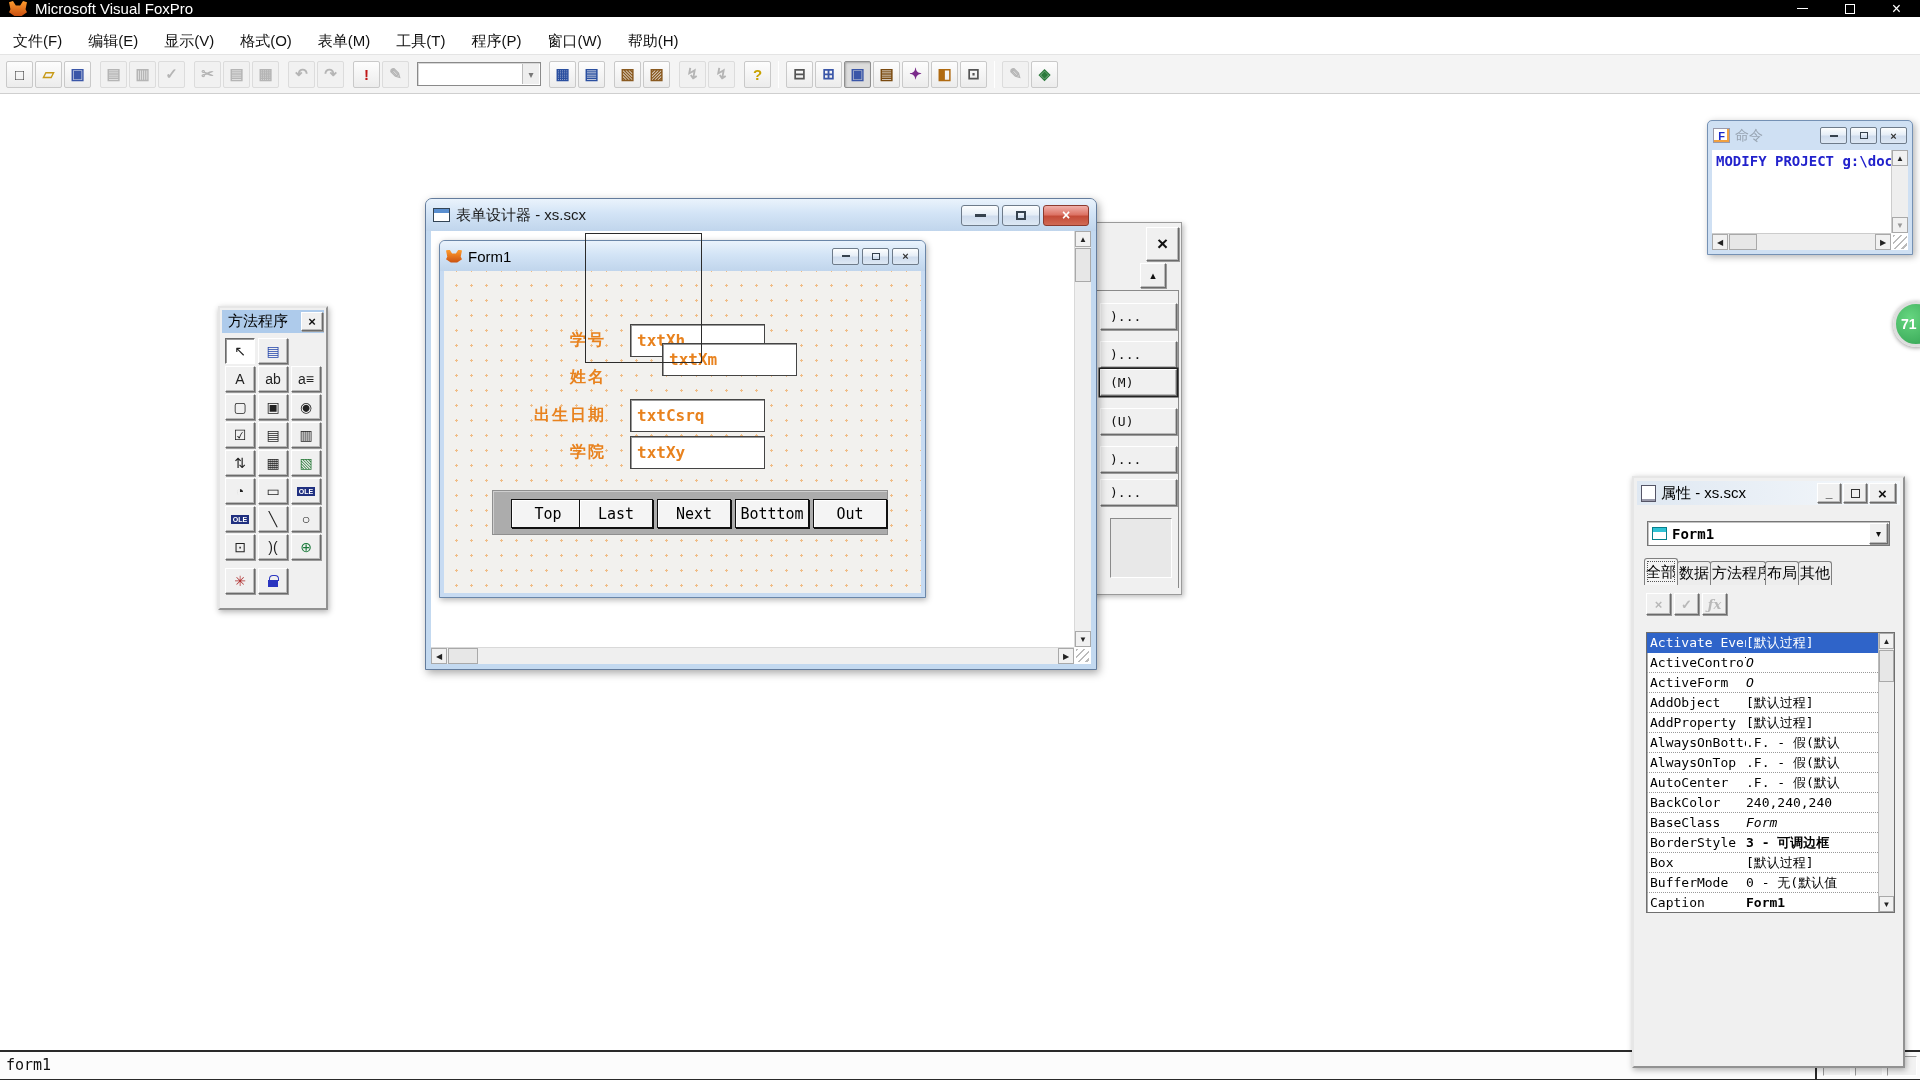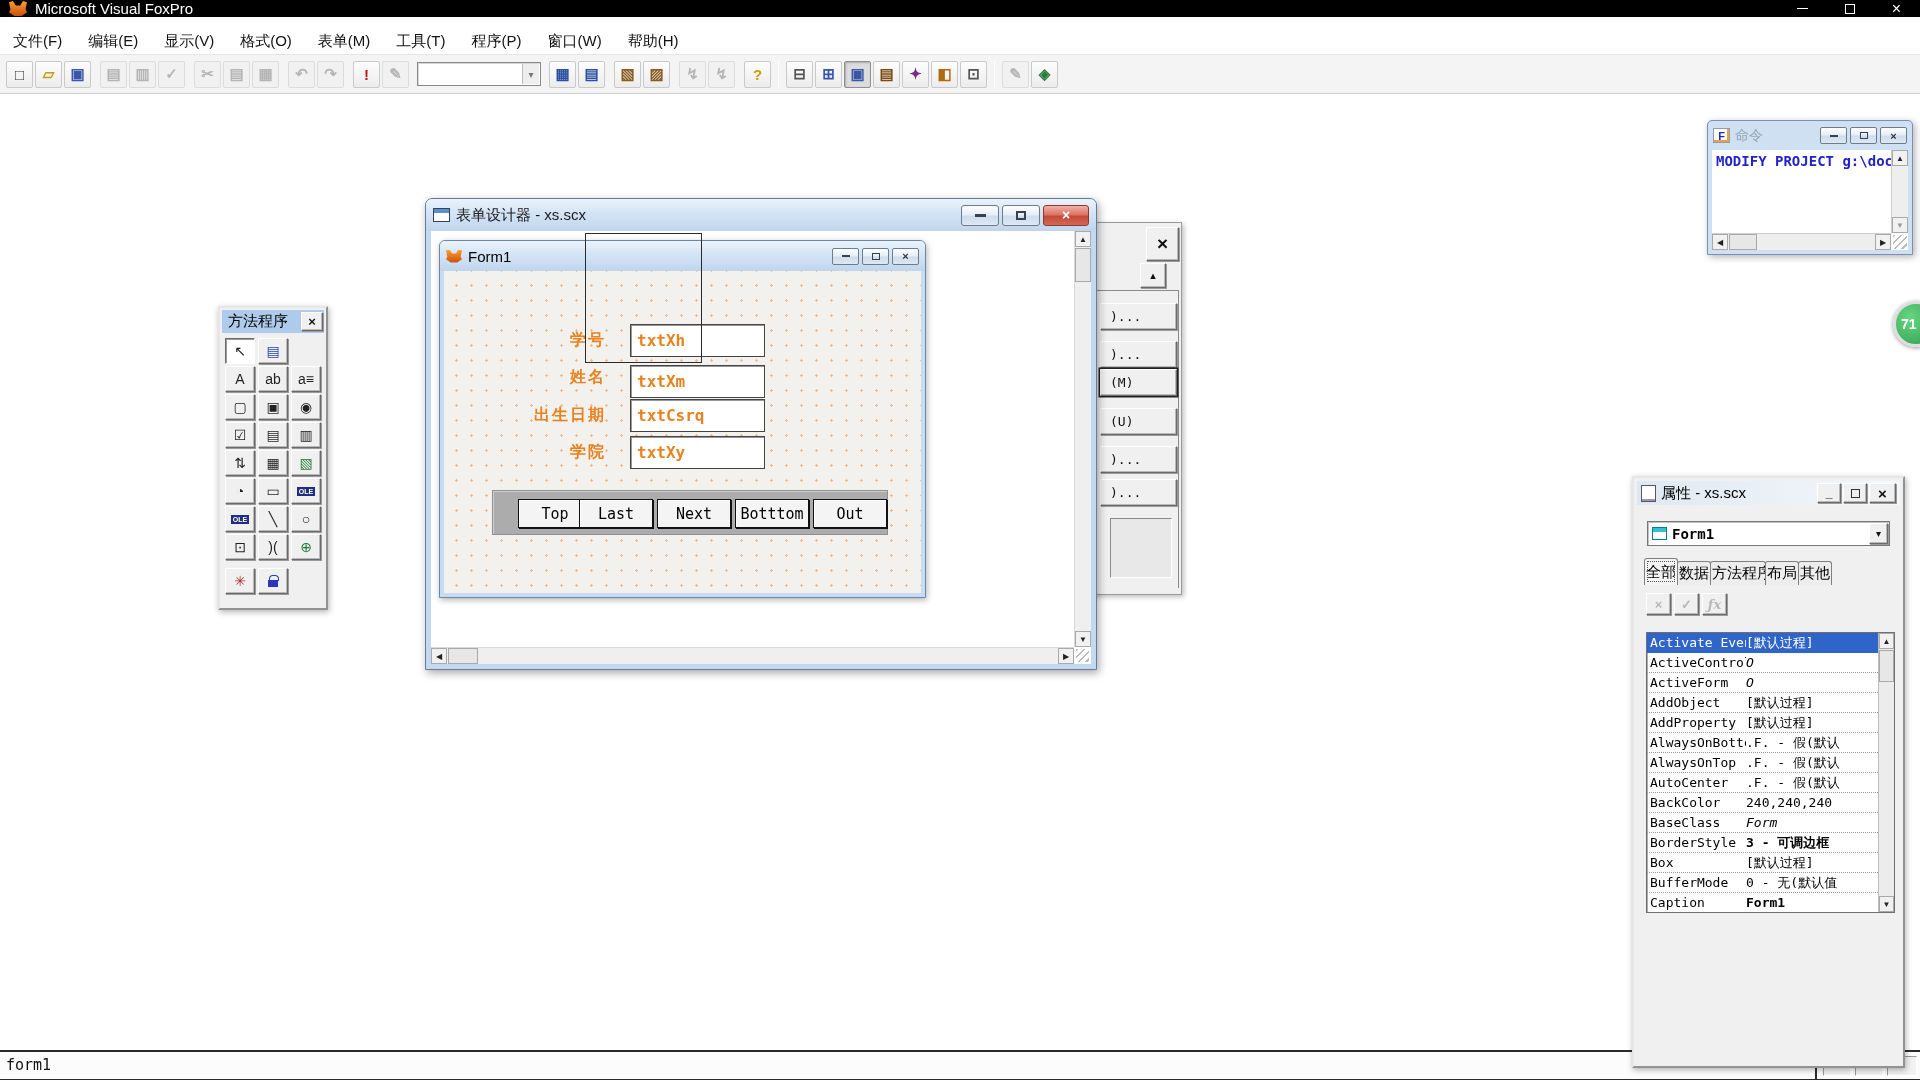--- a/index.html
+++ b/index.html
@@ -297,28 +297,28 @@
         <span class="cap7 sm">
             <span class="box"></span>
           </span>
         <span class="cap7 sm xx ctr">×</span>
       </div>
       <div id="form-body">
         <div id="form-fields">
             <div class="fld-label" style="top: 59px;">学号</div>
             <div class="fld-box" style="top: 53px;">txtXh</div>
             <div class="fld-label" style="top: 96px;">姓名</div>
-            <div class="fld-box" style="top: 94px;">txtXm</div>
+            <div class="fld-box" style="top: 72px; margin-left: 32px;">txtXm</div>
             <div class="fld-label" style="top: 134px;">出生日期</div>
             <div class="fld-box" style="top: 128px;">txtCsrq</div>
             <div class="fld-label" style="top: 171px;">学院</div>
             <div class="fld-box" style="top: 165px;">txtXy</div>
           </div>
         <div id="nav-strip">
-            <div class="nav-btn" style="left: 25px;">Top</div>
+            <div class="nav-btn" style="left: 18px;">Top</div>
             <div class="nav-btn" style="left: 86px;">Last</div>
             <div class="nav-btn" style="left: 164px;">Next</div>
             <div class="nav-btn" style="left: 242px;">Botttom</div>
             <div class="nav-btn" style="left: 320px;">Out</div>
           </div>
       </div>
     </div>
 
     <div id="dg-vscroll">
       <div class="scroll-btn abs" style="left:0;top:0;width:16px;height:16px;">▲</div>

